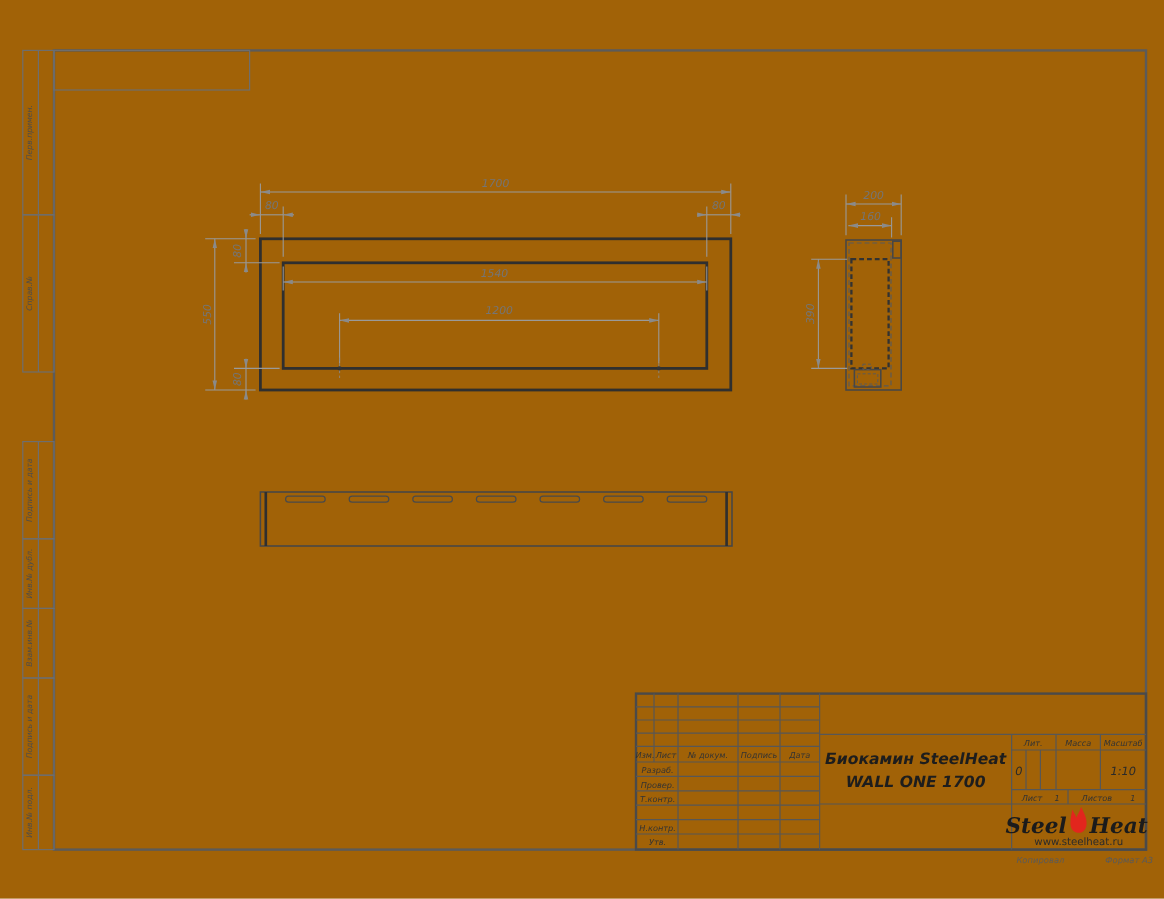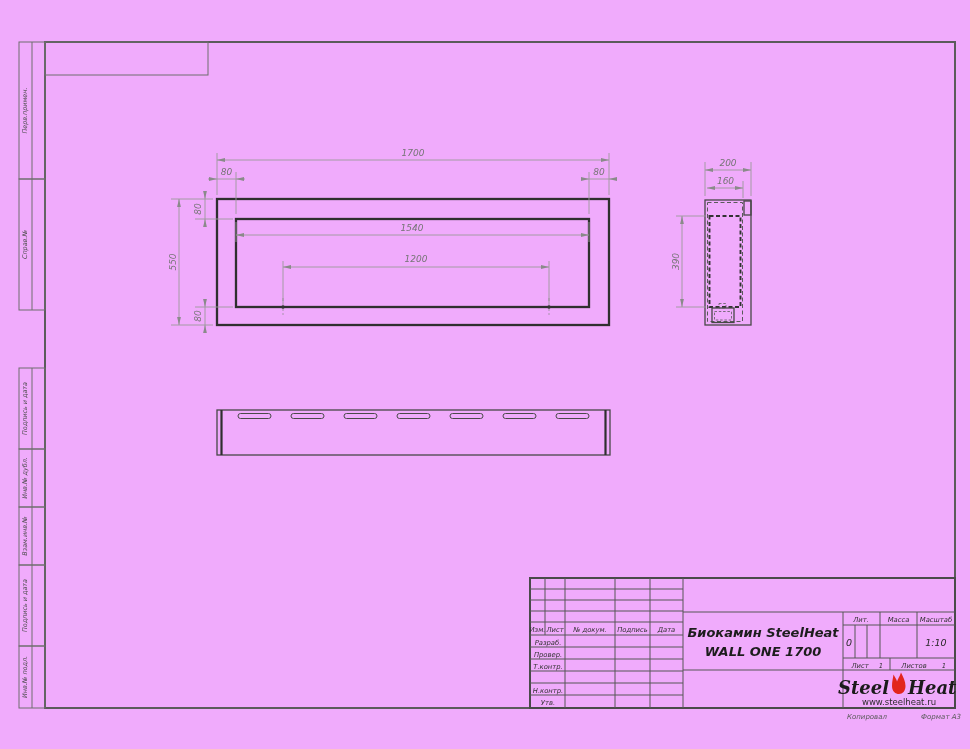--- a/index.html
+++ b/index.html
@@ -1,16 +1,16 @@
 <!DOCTYPE html>
 <html><head>
 <meta charset="utf-8">
 <style>
   html,body{margin:0;padding:0;background:#ffffff;}
-  .page{position:relative;width:970px;height:749px;background:#f0abfc;overflow:hidden;
+  .page{position:relative;width:970px;height:749px;background:#a16207;overflow:hidden;
         font-family:"DejaVu Sans",sans-serif;}
   svg{position:absolute;left:0;top:0;}
   
   .frame{stroke:#5b5b5b;stroke-width:2;fill:none}
   .thin{stroke:#6e6e6e;stroke-width:1;fill:none}
   .obj{stroke:#2f2f2f;stroke-width:2.3;fill:none}
   .objthin{stroke:#474747;stroke-width:1.3;fill:none}
   .diml{stroke:#9a9a9a;stroke-width:0.9;fill:none}
   .cl{stroke:#8a8a8a;stroke-width:0.7;fill:none;stroke-dasharray:3 2}
   .dashA{stroke:#5a5a5a;stroke-width:1;fill:none;stroke-dasharray:4 2.5}

